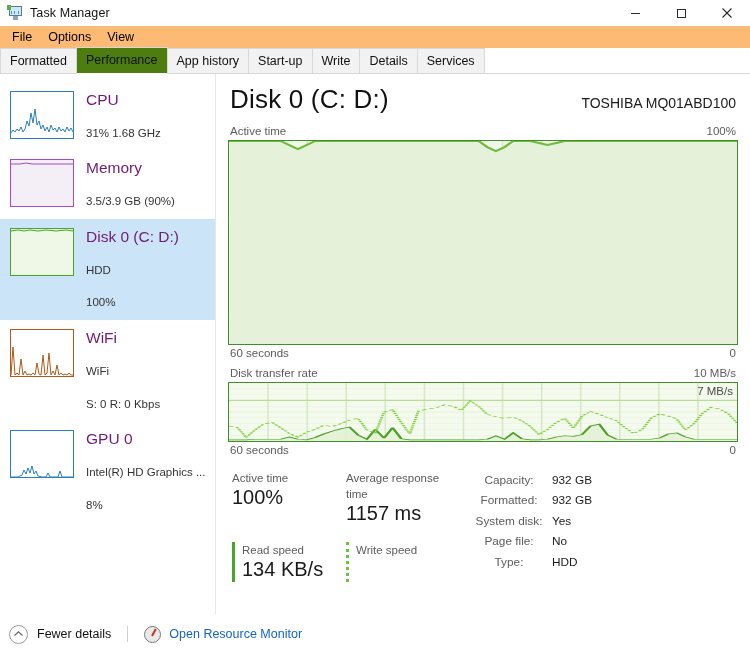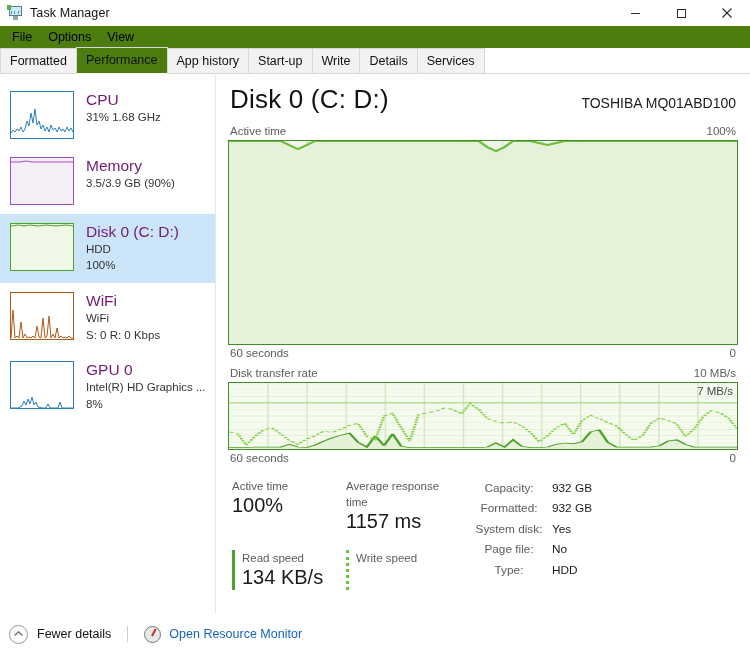--- a/index.html
+++ b/index.html
@@ -34,21 +34,21 @@
   }
   .title-text { font-size: 12.5px; color: #111; letter-spacing: .1px; }
   .wincontrols { position: absolute; right: 0; top: 0; height: 26px; display: flex; }
   .wc {
     width: 46px; height: 26px; display: flex; align-items: center; justify-content: center;
     font-size: 13px; color: #2b2b2b; line-height: 1;
   }
   .wc svg { display: block; }
 
   
-  .menubar { height: 22px; display: flex; align-items: center; padding-left: 4px; background:#4d7c0f; }
+  .menubar { height: 22px; display: flex; align-items: center; padding-left: 4px; background:#fdba74; }
   .menu-item { font-size: 12.5px; color: #000; padding: 2px 8px; cursor: default; }
 
   
   .tabstrip {
     height: 26px; display: flex; align-items: flex-end;
     border-bottom: 1px solid #d8d8d8; background: #fff; padding-left: 0px;
     position: relative;
   }
   .tab {
     font-size: 12.5px; color: #111;
@@ -75,40 +75,40 @@
   }
   .side-item {
     display: flex; align-items: flex-start; gap: 12px;
     padding: 9px 10px 9px 10px; cursor: default;
   }
   .side-item.selected { background: #cce4f7; }
   .thumb { width: 64px; height: 48px; flex: none; background: #fff; position: relative; overflow: hidden; }
   .thumb svg { display: block; width: 100%; height: 100%; }
   .side-text { padding-top: 0px; min-width: 0; }
   .side-title { font-size: 15.5px; color: #701a75; line-height: 1.15; white-space: nowrap; }
-  .side-sub { font-size: 11.5px; color: #333; line-height: 1.45; margin-top: 0; white-space: nowrap; }
+  .side-sub { font-size: 11.5px; color: #333; line-height: 1.45; margin-top: 16px; white-space: nowrap; }
 
   
   .main { flex: 1; padding: 10px 12px 0 12px; min-width: 0; }
   .main-head { display: flex; align-items: baseline; justify-content: space-between; padding: 0 2px; }
   .main-title { font-size: 26px; font-weight: 400; color: #111; letter-spacing: .2px; }
   .main-model { font-size: 14px; color: #1b1b1b; }
 
   .graph-label-row {
     display: flex; justify-content: space-between; align-items: baseline;
     font-size: 11.5px; color: #5c5c5c; margin-top: 10px; padding: 0 2px 3px 2px;
   }
   .graph-axis-row {
     display: flex; justify-content: space-between; align-items: baseline;
     font-size: 11.5px; color: #5c5c5c; padding: 2px 2px 0 2px;
   }
   .graph-box { border: 1px solid #3f8f29; background: #f0f7e9; position: relative; }
   .graph-box svg { display: block; width: 100%; height: 100%; }
   #active-graph { height: 205px; }
-  #xfer-graph { height: 68px; }
+  #xfer-graph { height: 60px; }
   .xfer-peak {
     position: absolute; right: 4px; top: 2px; font-size: 11.5px; color: #4a4a4a;
     pointer-events: none;
   }
 
   
   .stats { display: flex; margin-top: 14px; padding-left: 4px; }
   .stats-left { width: 228px; flex: none; }
   .stat-row { display: flex; }
   .stat-cell { width: 114px; }

